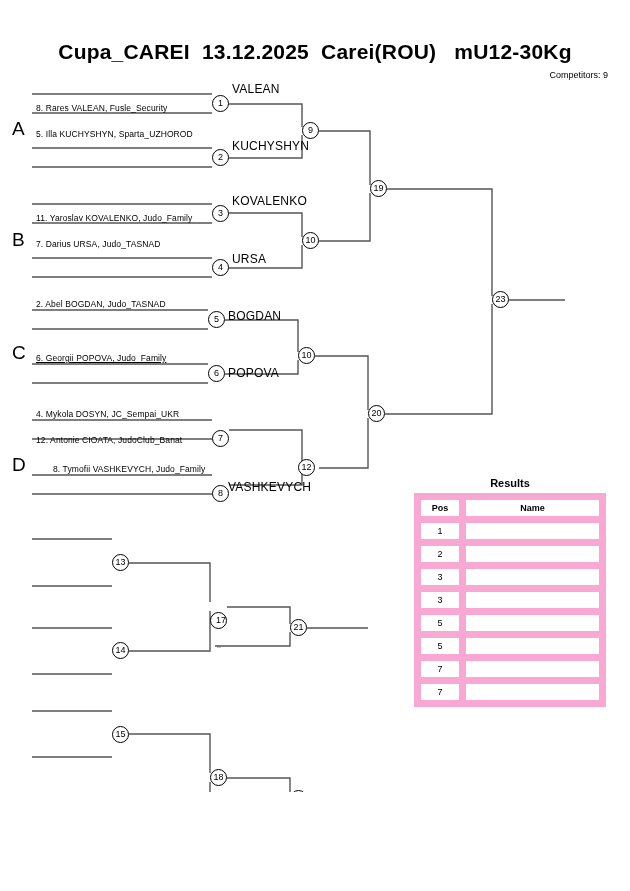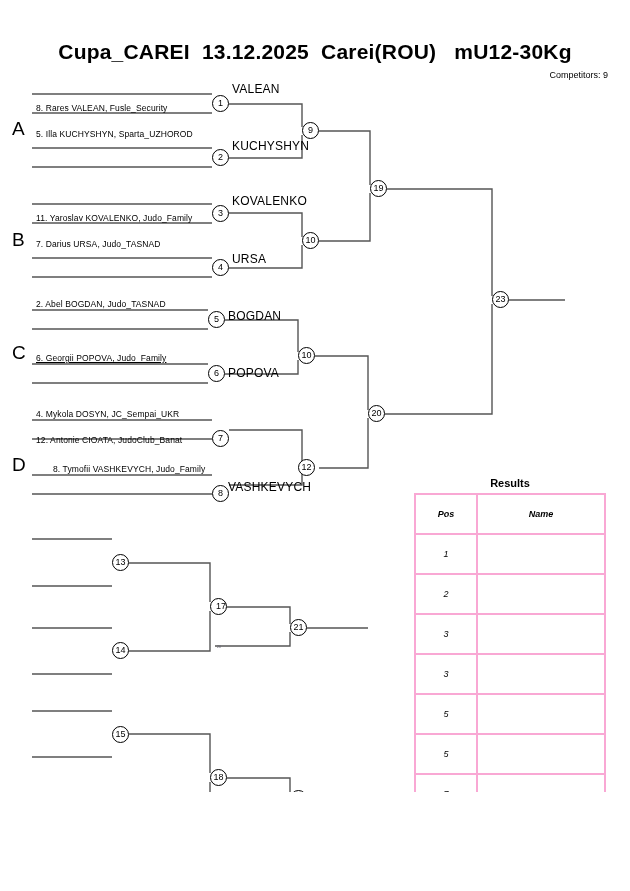--- a/index.html
+++ b/index.html
@@ -104,26 +104,25 @@
     font-weight: bold;
     margin-bottom: 4px;
   }
   table.results {
     border-collapse: collapse;
     width: 192px;
     border: 2px solid #000;
     background: #fff;
   }
   table.results th, table.results td {
-    border: 2px solid #f9a8d4;
+    border: 7px solid #f9a8d4;
     height: 16px;
     font-size: 9px;
-    padding: 11px;
+    padding: 0;
     text-align: center;
-    font-style: italic;
   }
   table.results th {
     font-weight: bold;
   }
   table.results th.c-pos, table.results td.c-pos {
     width: 38px;
   }
 </style>
 </head>
 <body>
@@ -245,21 +244,21 @@
   <div class="mnum" style="left:302px; top:232px;">10</div>
   <div class="mnum" style="left:298px; top:347px;">10</div>
   <div class="mnum" style="left:298px; top:459px;">12</div>
 
   <div class="mnum" style="left:370px; top:180px;">19</div>
   <div class="mnum" style="left:368px; top:405px;">20</div>
   <div class="mnum" style="left:492px; top:291px;">23</div>
 
   <div class="mnum" style="left:112px; top:554px;">13</div>
   <div class="mnum" style="left:112px; top:642px;">14</div>
-  <div class="mnum" style="left:210px; top:598px;text-align:right;">17</div>
+  <div class="mnum" style="left:210px; top:612px;text-align:right;">17</div>
   <div class="mnum" style="left:290px; top:619px;">21</div>
 
   <div class="mnum" style="left:112px; top:726px;">15</div>
   <div class="mnum" style="left:112px; top:813px;text-align:center;">16</div>
   <div class="mnum" style="left:210px; top:769px;">18</div>
   <div class="mnum" style="left:290px; top:790px;">19</div>
 
   <div class="tiny" style="left:217px; top:645px;">20</div>
   <div class="tiny" style="left:217px; top:817px;">19</div>
 

